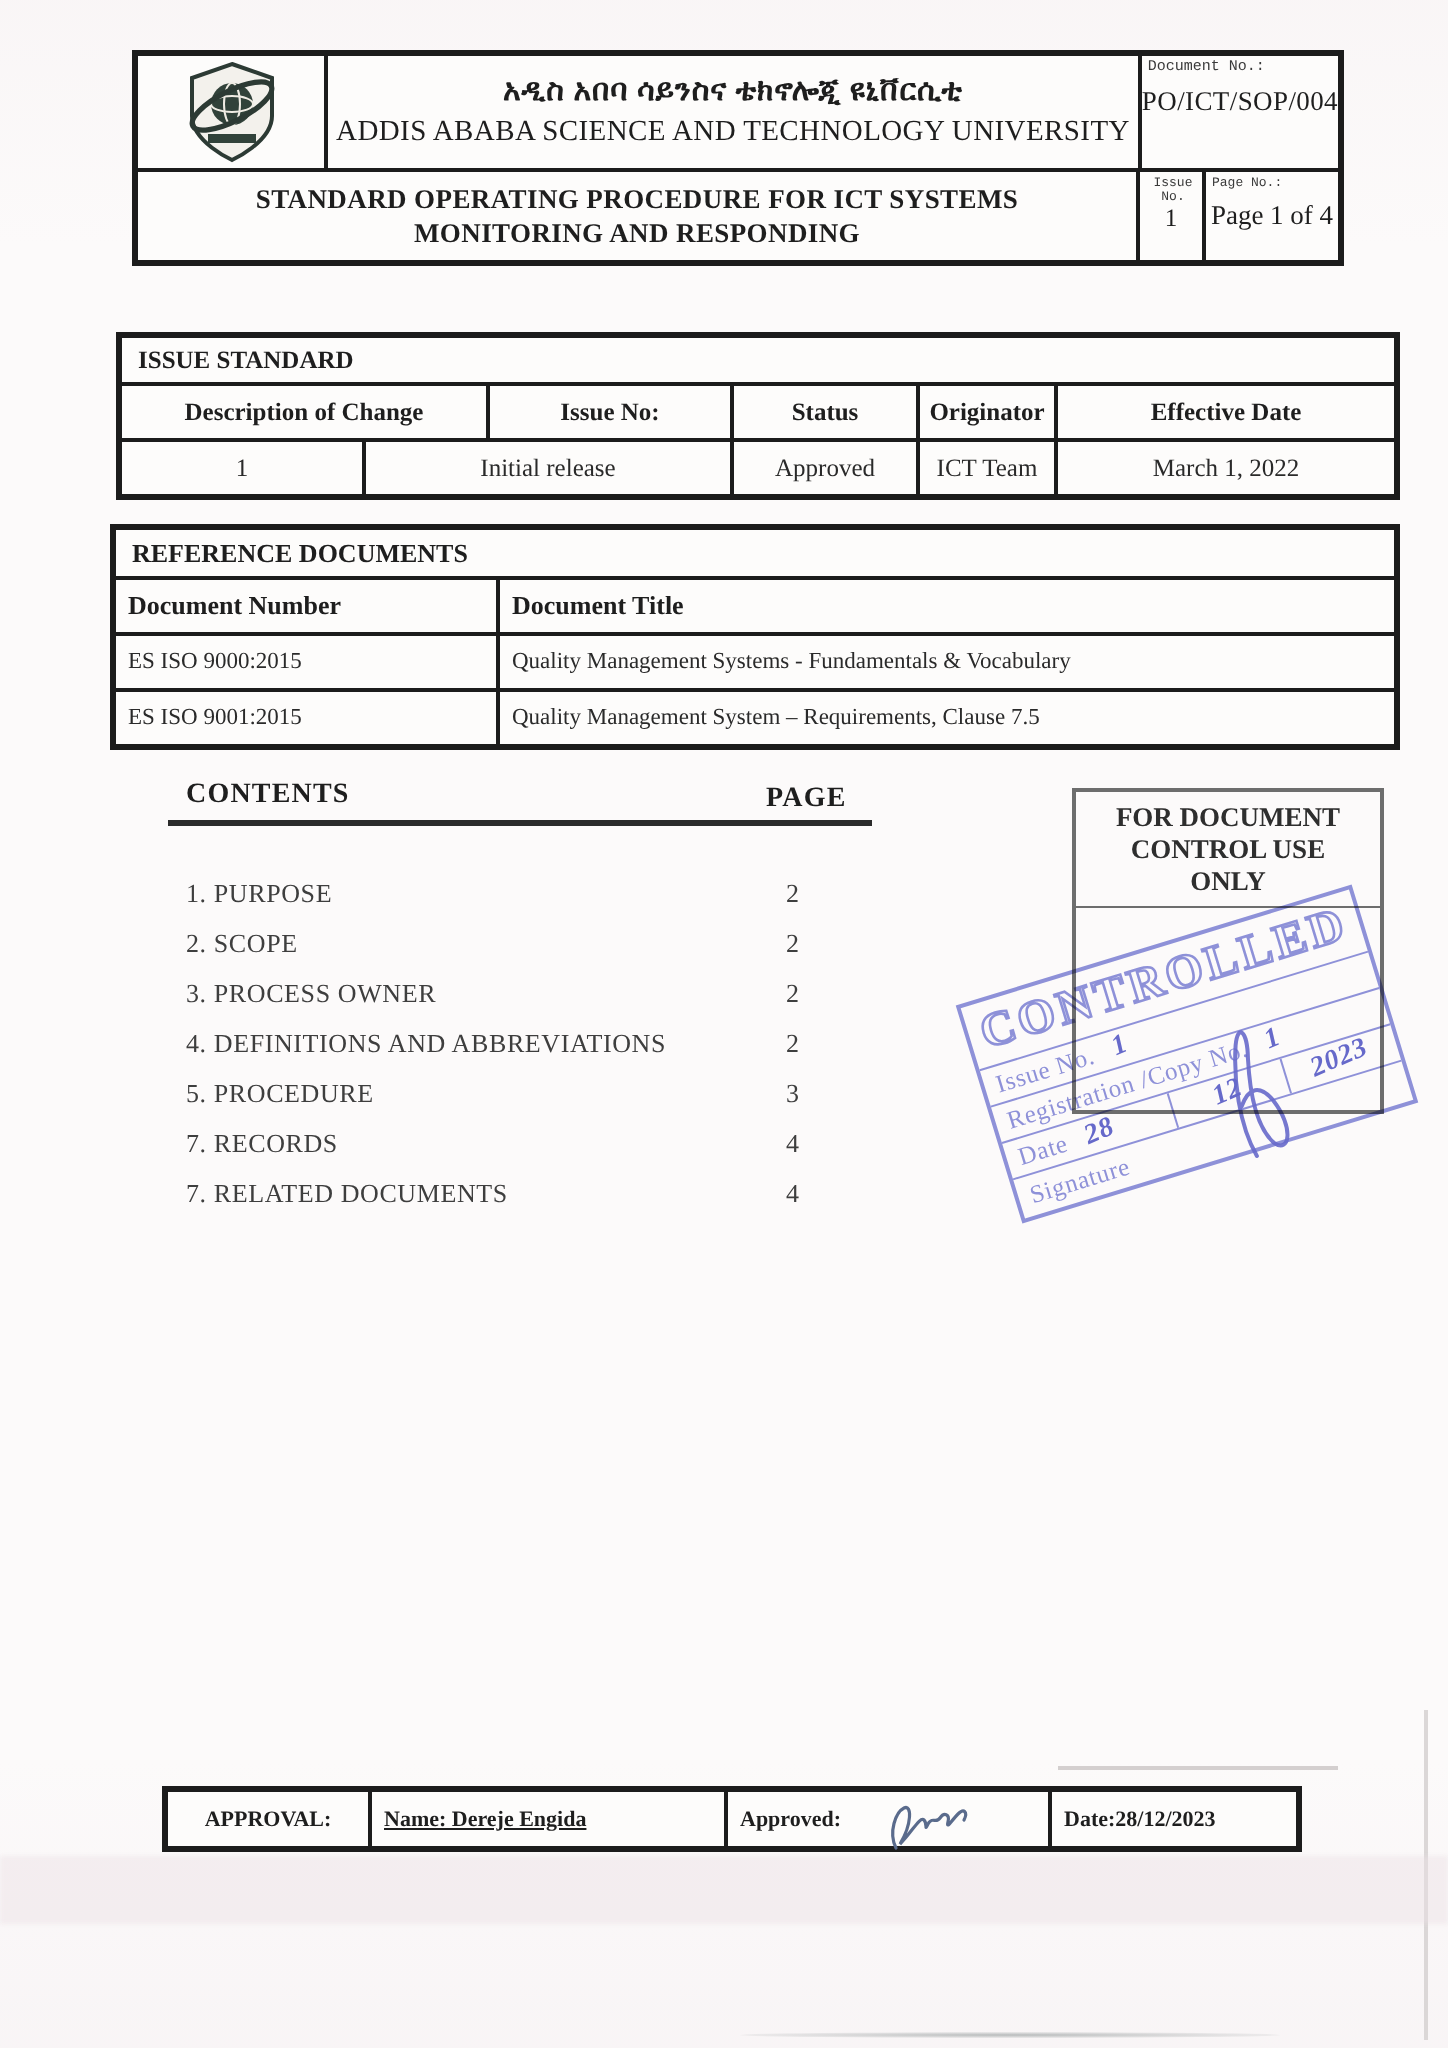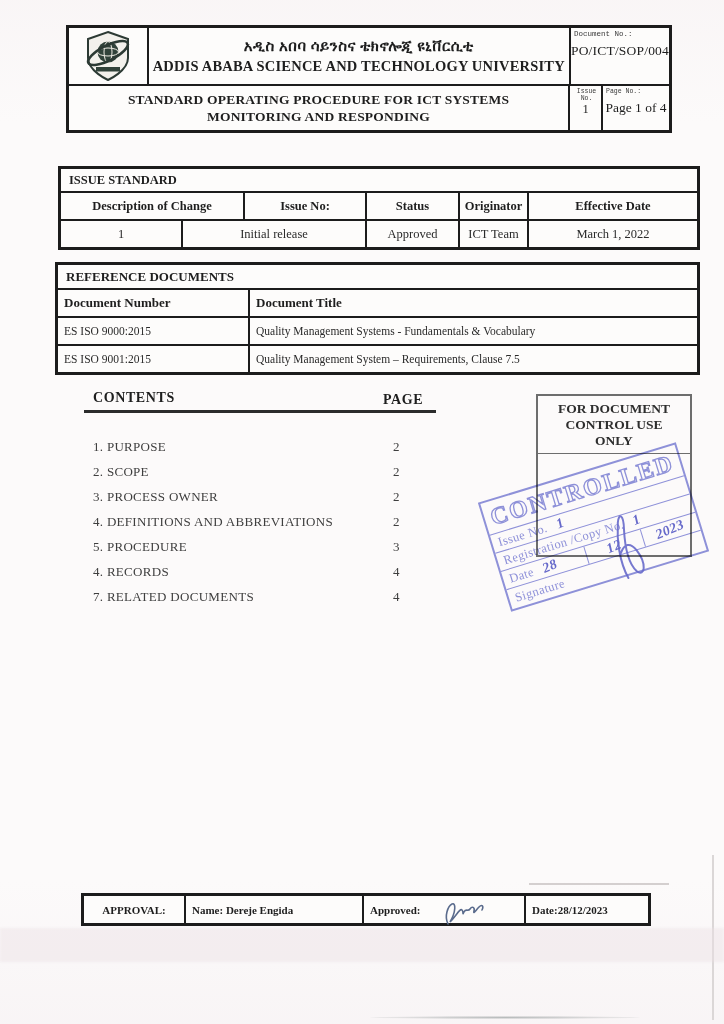--- a/index.html
+++ b/index.html
@@ -16,21 +16,21 @@
   }
   .tint{position:absolute;left:0;top:0;width:100%;height:100%;pointer-events:none;
     background:linear-gradient(180deg, rgba(244,238,240,.35) 0%, rgba(255,255,255,0) 12%, rgba(255,255,255,0) 86%, rgba(243,237,240,.4) 100%);}
   
   .hdr{position:absolute;left:66px;top:25px;width:606px;border:3px solid var(--border);background:#fdfcfb;}
   .hdr-r1{display:flex;height:58px;border-bottom:2px solid var(--border);}
   .hdr-r2{display:flex;height:44px;}
   .logo-cell{width:110px;border-right:2px solid var(--border);display:flex;align-items:center;justify-content:center;}
   .name-cell{flex:1;border-right:2px solid var(--border);display:flex;flex-direction:column;align-items:center;justify-content:center;gap:3px;padding:2px 4px;}
   .amh{font-weight:bold;font-size:15px;letter-spacing:.5px;}
-  .eng{font-weight:bold;font-size:14.5px;letter-spacing:.2px;white-space:nowrap;}
+  .eng{font-weight:normal;font-size:14.5px;letter-spacing:.2px;white-space:nowrap;}
   .docno-cell{width:99px;position:relative;padding-top:11px;text-align:center;}
   .mini{position:absolute;top:2px;left:3px;font-size:7.5px;color:#3a3a3a;font-family:Liberation Mono, monospace;}
   .docno-val{font-size:13.5px;margin-top:4px;letter-spacing:.2px;}
   .title-cell{flex:1;border-right:2px solid var(--border);display:flex;flex-direction:column;align-items:center;justify-content:center;font-weight:bold;font-size:13.5px;line-height:17px;letter-spacing:.2px;}
   .issue-cell{width:33px;border-right:2px solid var(--border);position:relative;text-align:center;padding-top:16px;font-size:12.5px;}
   .issue-cell .mini{font-size:6.5px;left:2px;}
   .pageno-cell{width:66px;position:relative;text-align:center;padding-top:14px;font-size:13.5px;font-weight:500;}
   .pageno-cell .mini{font-size:6.5px;}
   
   .tbl{position:absolute;border:3px solid var(--border);background:#fdfcfb;}
@@ -74,21 +74,21 @@
   }
   .st-r{height:19px;}
   .st-last{border-bottom:none;height:20px;}
   .hand{display:inline-block;font-style:italic;font-weight:bold;color:var(--stamp-ink);font-size:14px;transform:rotate(-6deg);margin-left:10px;}
   .date-cells{display:flex;align-items:stretch;flex:1;height:100%;}
   .dcell{border-left:1.6px solid var(--stamp);flex:1;display:flex;align-items:center;justify-content:center;}
   .stamp-sig-svg{position:absolute;left:106px;top:-46px;overflow:visible;}
   
   .approval{left:81px;top:893px;width:570px;font-size:11px;height:33px;display:flex;}
   .approval .tc{font-weight:bold;white-space:nowrap;overflow:visible;}
-  .ap1{width:102px;} .ap2{width:178px;} .ap3{width:162px;position:relative;} .ap4{flex:1;}
+  .ap1{width:102px;} .ap2{width:178px;text-decoration:underline;} .ap3{width:162px;position:relative;} .ap4{flex:1;}
   .ap-sig{position:absolute;left:78px;top:2px;overflow:visible;}
   
   .art-line-top{position:absolute;left:529px;top:883px;width:140px;height:2px;background:#c9c4c4;opacity:.8;}
   .art-line-right{position:absolute;left:712px;top:855px;width:1.5px;height:165px;background:#dbd7d7;}
   .art-band{position:absolute;left:0;top:928px;width:724px;height:34px;background:rgba(235,225,229,.45);filter:blur(1px);}
   .art-smudge{position:absolute;left:370px;top:1016px;width:270px;height:3px;border-radius:50%;
     background:radial-gradient(ellipse at center, rgba(120,130,130,.5), rgba(120,130,130,0) 85%);}
 </style>
 </head>
 <body>
@@ -172,21 +172,21 @@
       <span>CONTENTS</span>
       <span class="pg">PAGE</span>
     </div>
     <div class="cont-rule"></div>
     <div class="cont-items">
       <div class="cont-item"><span>1. PURPOSE</span><span class="pg">2</span></div>
       <div class="cont-item"><span>2. SCOPE</span><span class="pg">2</span></div>
       <div class="cont-item"><span>3. PROCESS OWNER</span><span class="pg">2</span></div>
       <div class="cont-item"><span>4. DEFINITIONS AND ABBREVIATIONS</span><span class="pg">2</span></div>
       <div class="cont-item"><span>5. PROCEDURE</span><span class="pg">3</span></div>
-      <div class="cont-item"><span>4. RECORDS</span><span class="pg">4</span></div>
+      <div class="cont-item"><span>7. RECORDS</span><span class="pg">4</span></div>
       <div class="cont-item"><span>7. RELATED DOCUMENTS</span><span class="pg">4</span></div>
     </div>
   </div>
 
   <div class="ctrlbox">
     <div class="hd">
       <div>FOR DOCUMENT</div>
       <div>CONTROL USE</div>
       <div>ONLY</div>
     </div>

